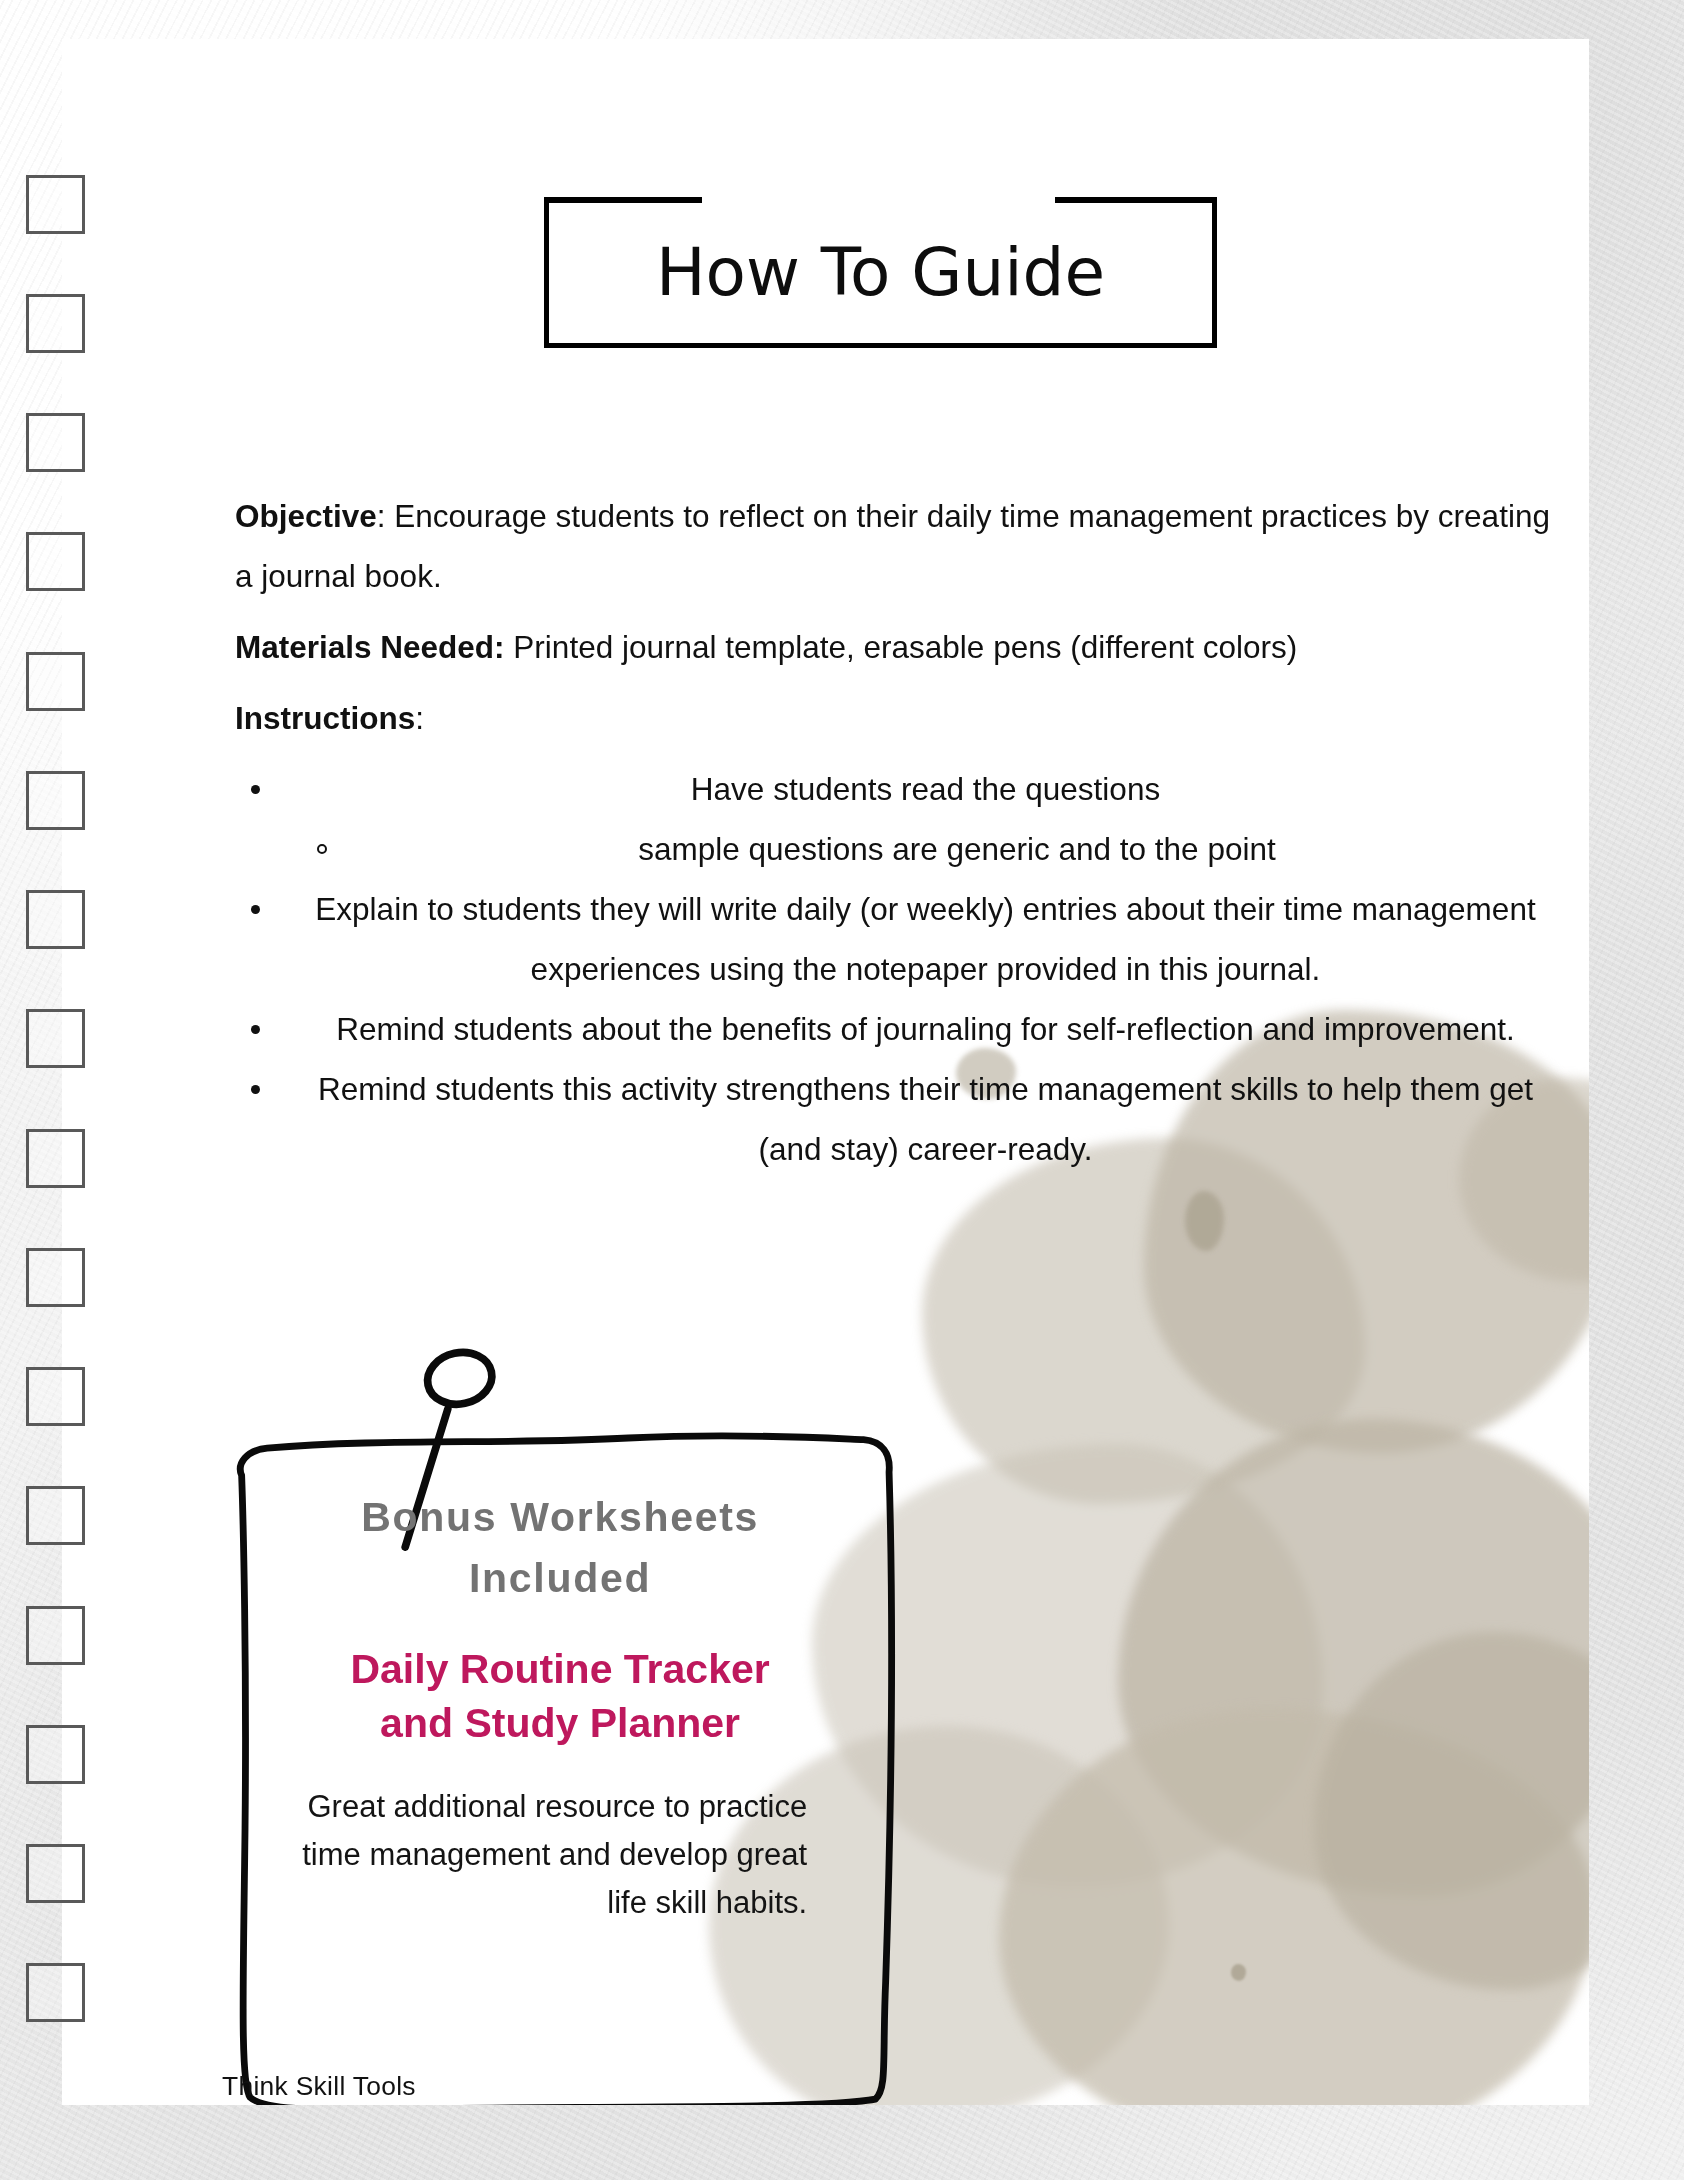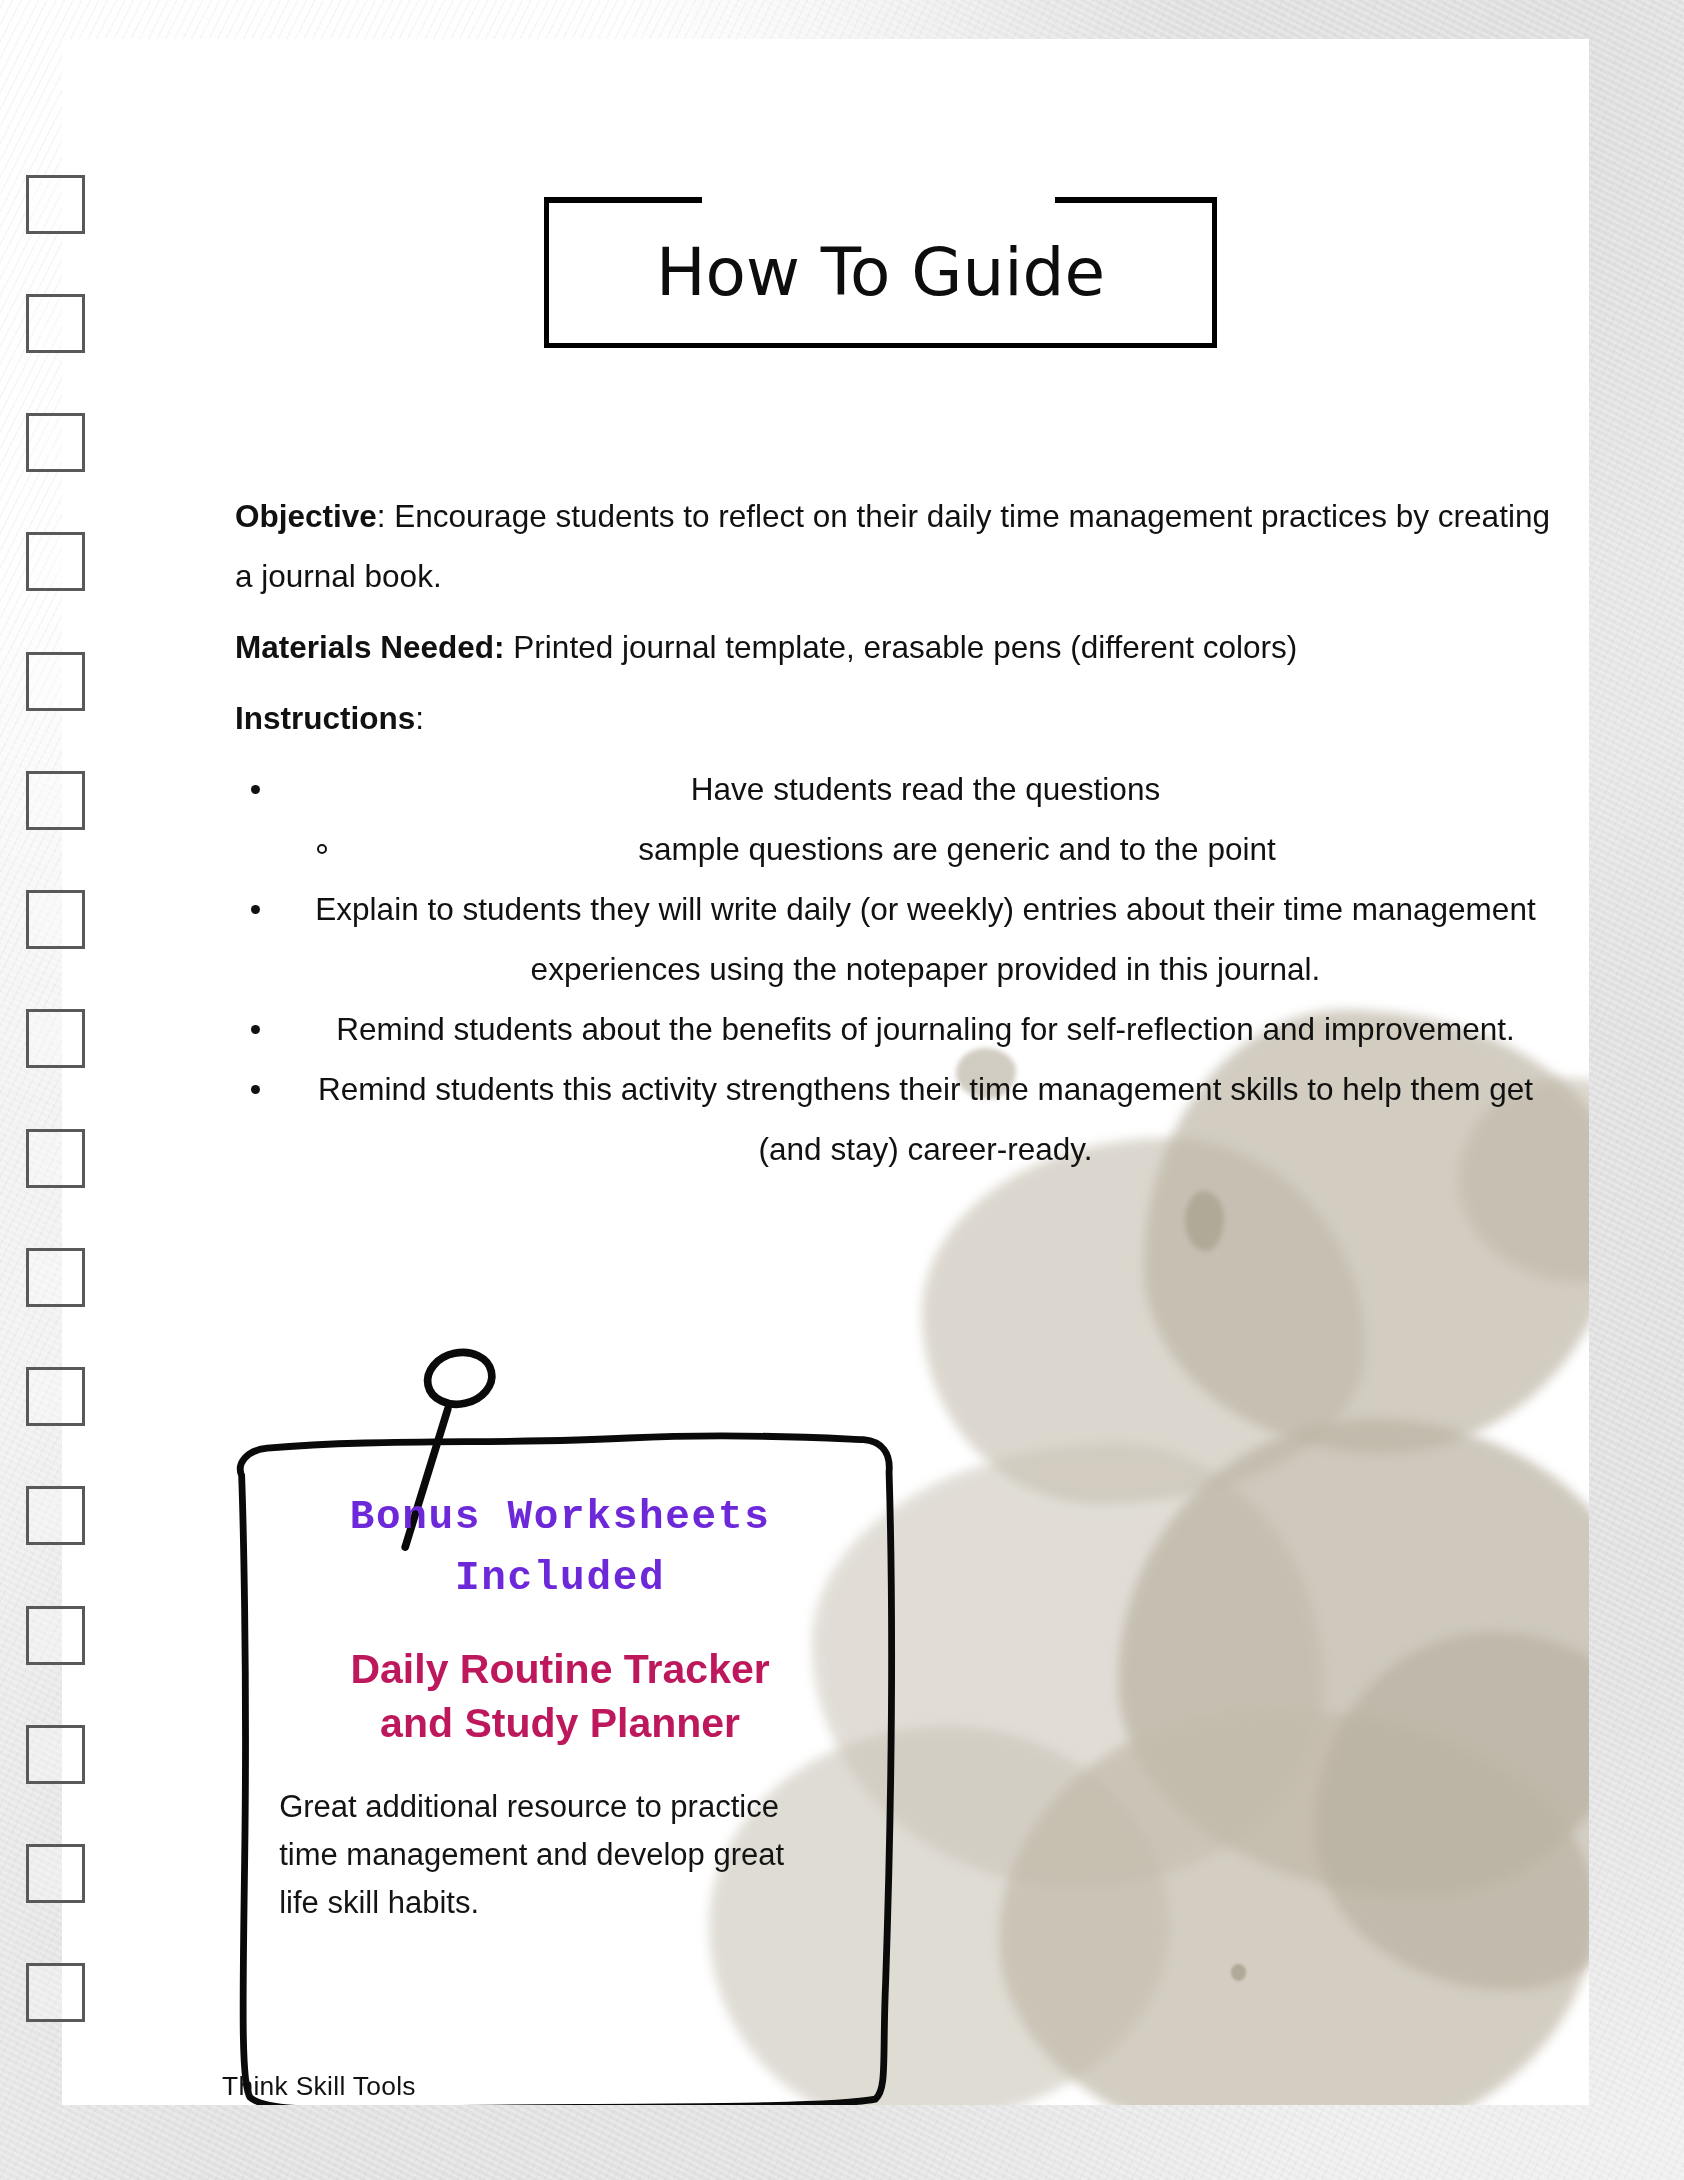--- a/index.html
+++ b/index.html
@@ -85,30 +85,30 @@
     border:2.1px solid #111;box-sizing:border-box;background:transparent;
   }
 
   
   #callout{position:absolute;left:166px;top:1346px;width:673px;height:750px;}
   #callout svg{position:absolute;left:0;top:0;overflow:visible;}
   #callout-inner{
     position:absolute;left:25.6px;top:102px;width:613px;text-align:center;
   }
   .hand-title{
-    font-family:Liberation Mono, monospace;
-    font-weight:700;font-size:41px;line-height:61px;color:#6d28d9;
+    font-family:Liberation Sans, sans-serif;
+    font-weight:700;font-size:41px;line-height:61px;color:#737373;
     letter-spacing:1.7px;
   }
   .blue-sub{
     color:#be185d;font-weight:700;font-size:41px;line-height:46px;
     margin-top:37px;
   }
   .desc{
-    text-align:left;margin-top:37px;margin-left:25.6px;
+    text-align:right;margin-top:37px;margin-left:25.6px;
     font-size:31px;line-height:48px;color:#141414;width:528px;
   }
 
   
   #footer{
     position:absolute;left:160px;top:2032px;
     font-size:26.4px;color:#111;letter-spacing:0.3px;
   }
 </style>
 </head>

